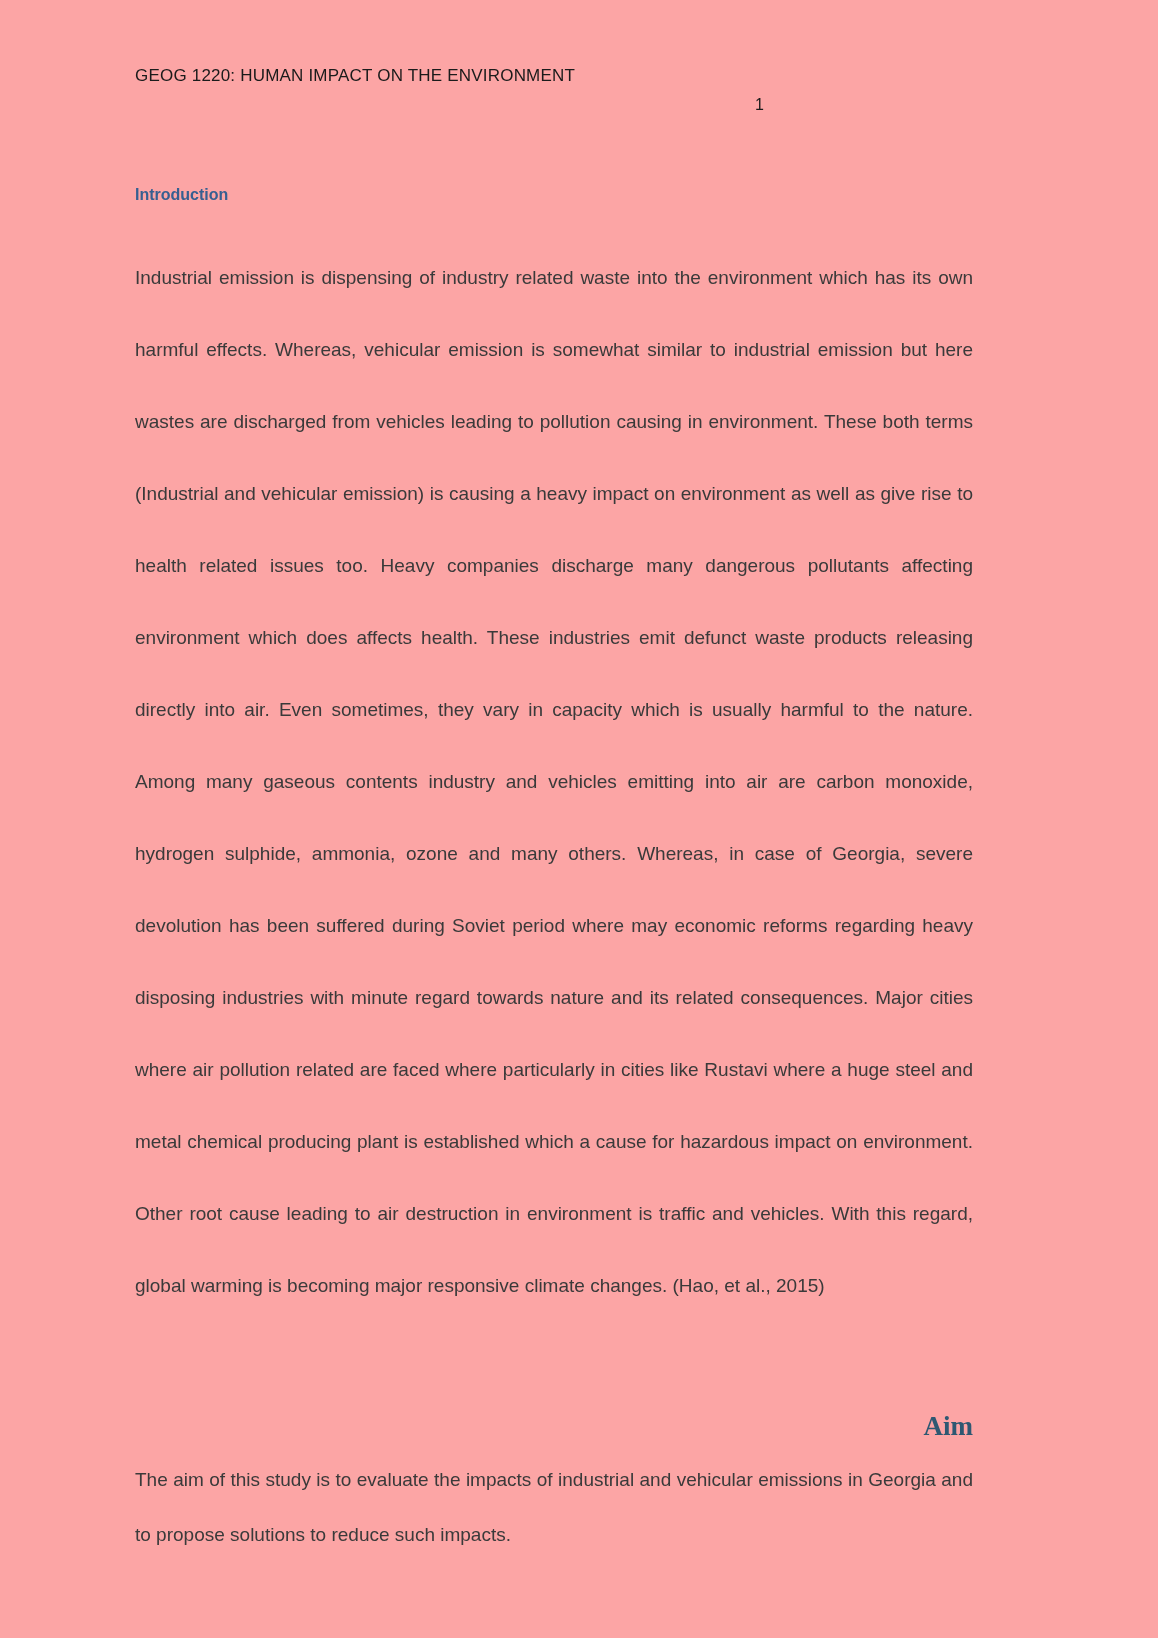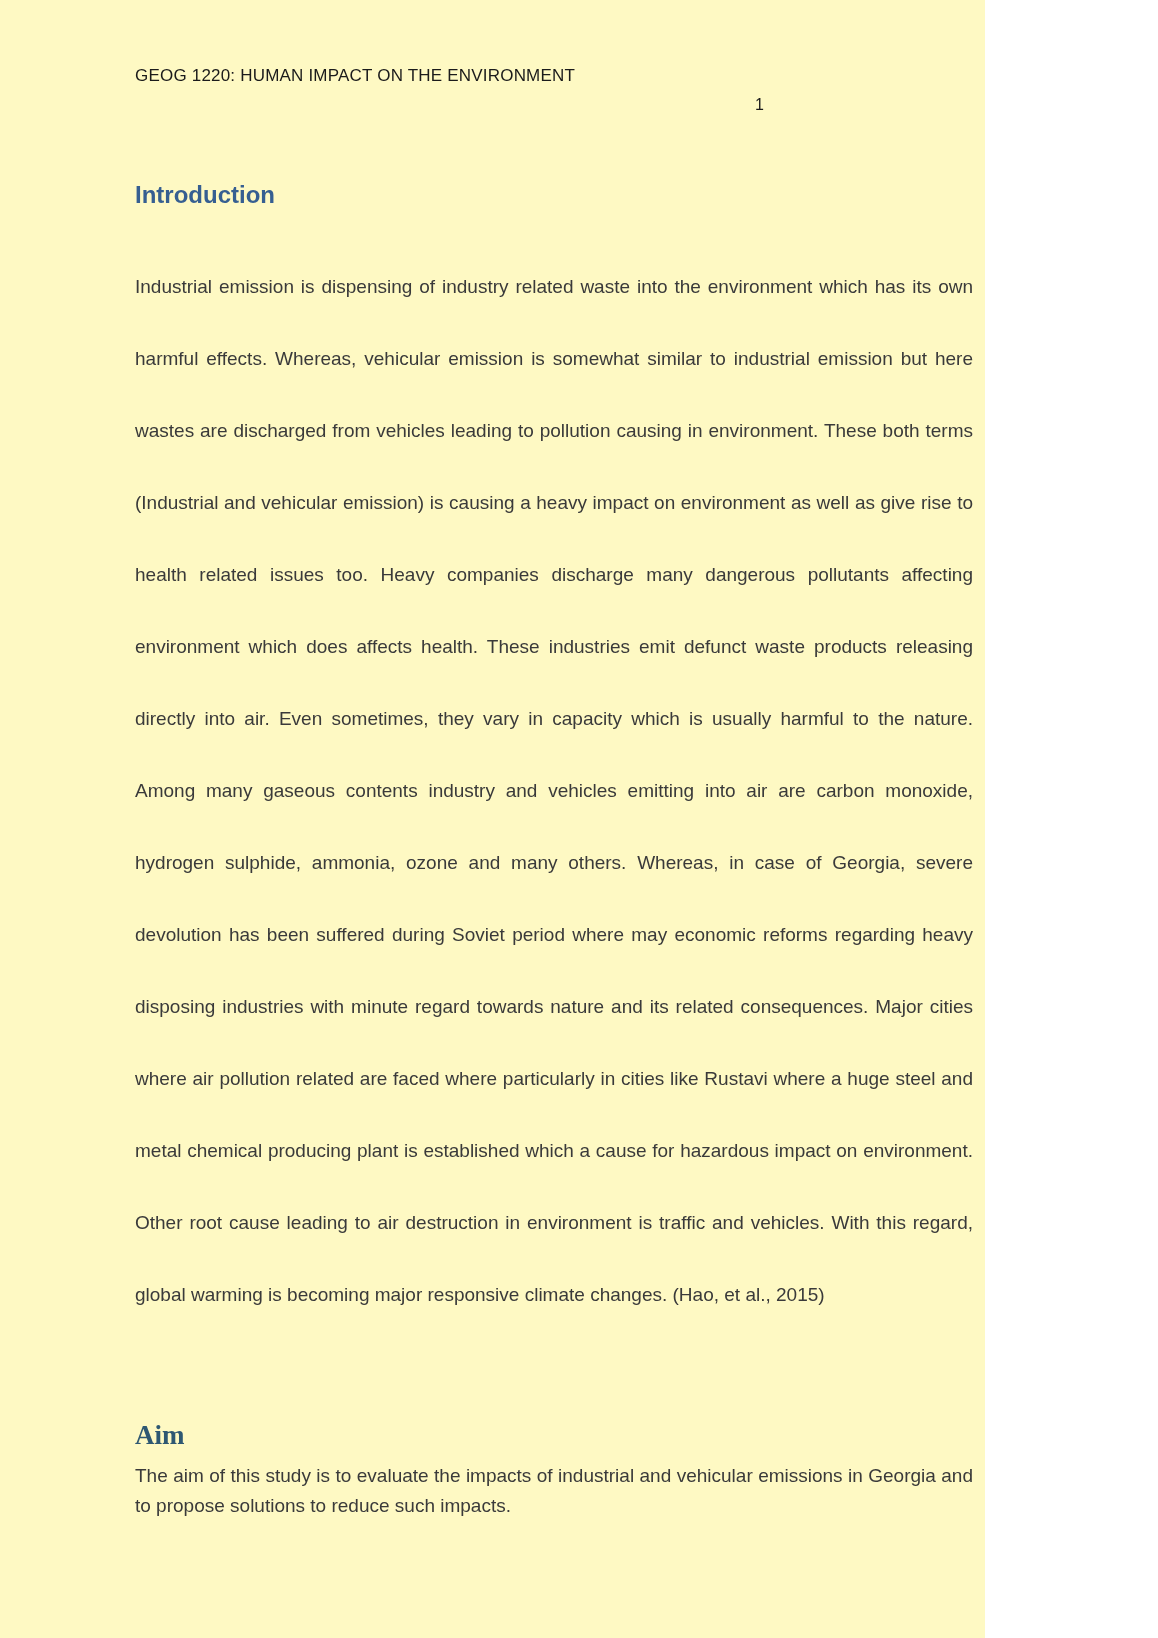--- a/index.html
+++ b/index.html
@@ -1,21 +1,21 @@
 <!DOCTYPE html>
 <html><head>
 <meta charset="utf-8">
 <style>
   * { margin: 0; padding: 0; box-sizing: border-box; }
   html, body { background: #ffffff; }
   .page {
     position: relative;
-    width: 985px;
+    width: 1158px;
     height: 1638px;
-    background: #fef9c3;
+    background: #fca5a5;
     font-family: "Liberation Sans", sans-serif;
     overflow: hidden;
   }
   .doc-header {
     position: absolute;
     top: 66px;
     left: 135px;
     font-size: 17px;
     letter-spacing: 0.2px;
     color: #1b1b1b;
@@ -29,45 +29,46 @@
     color: #1b1b1b;
   }
   .content {
     position: absolute;
     top: 183px;
     left: 135px;
     width: 838px;
   }
   .intro-heading {
     color: #365F91;
-    font-size: 24px;
+    font-size: 16px;
     font-weight: bold;
     line-height: 24px;
-    margin-bottom: 44px;
+    margin-bottom: 35px;
     font-family: "Liberation Sans", sans-serif;
   }
   .body-paragraph {
     font-size: 19px;
     line-height: 72px;
     color: #3a3a3a;
     text-align: justify;
     font-family: "Liberation Sans", sans-serif;
   }
   .aim-heading {
     margin-top: 88px;
     margin-bottom: 10px;
     color: #2E5872;
     font-size: 27px;
     font-weight: bold;
     line-height: 32px;
     font-family: "Liberation Serif", serif;
+    text-align: right;
   }
   .aim-paragraph {
     font-size: 19px;
-    line-height: 30px;
+    line-height: 55px;
     color: #3a3a3a;
     text-align: justify;
     font-family: "Liberation Sans", sans-serif;
   }
 </style>
 </head>
 <body>
 
 <div class="page">
 

